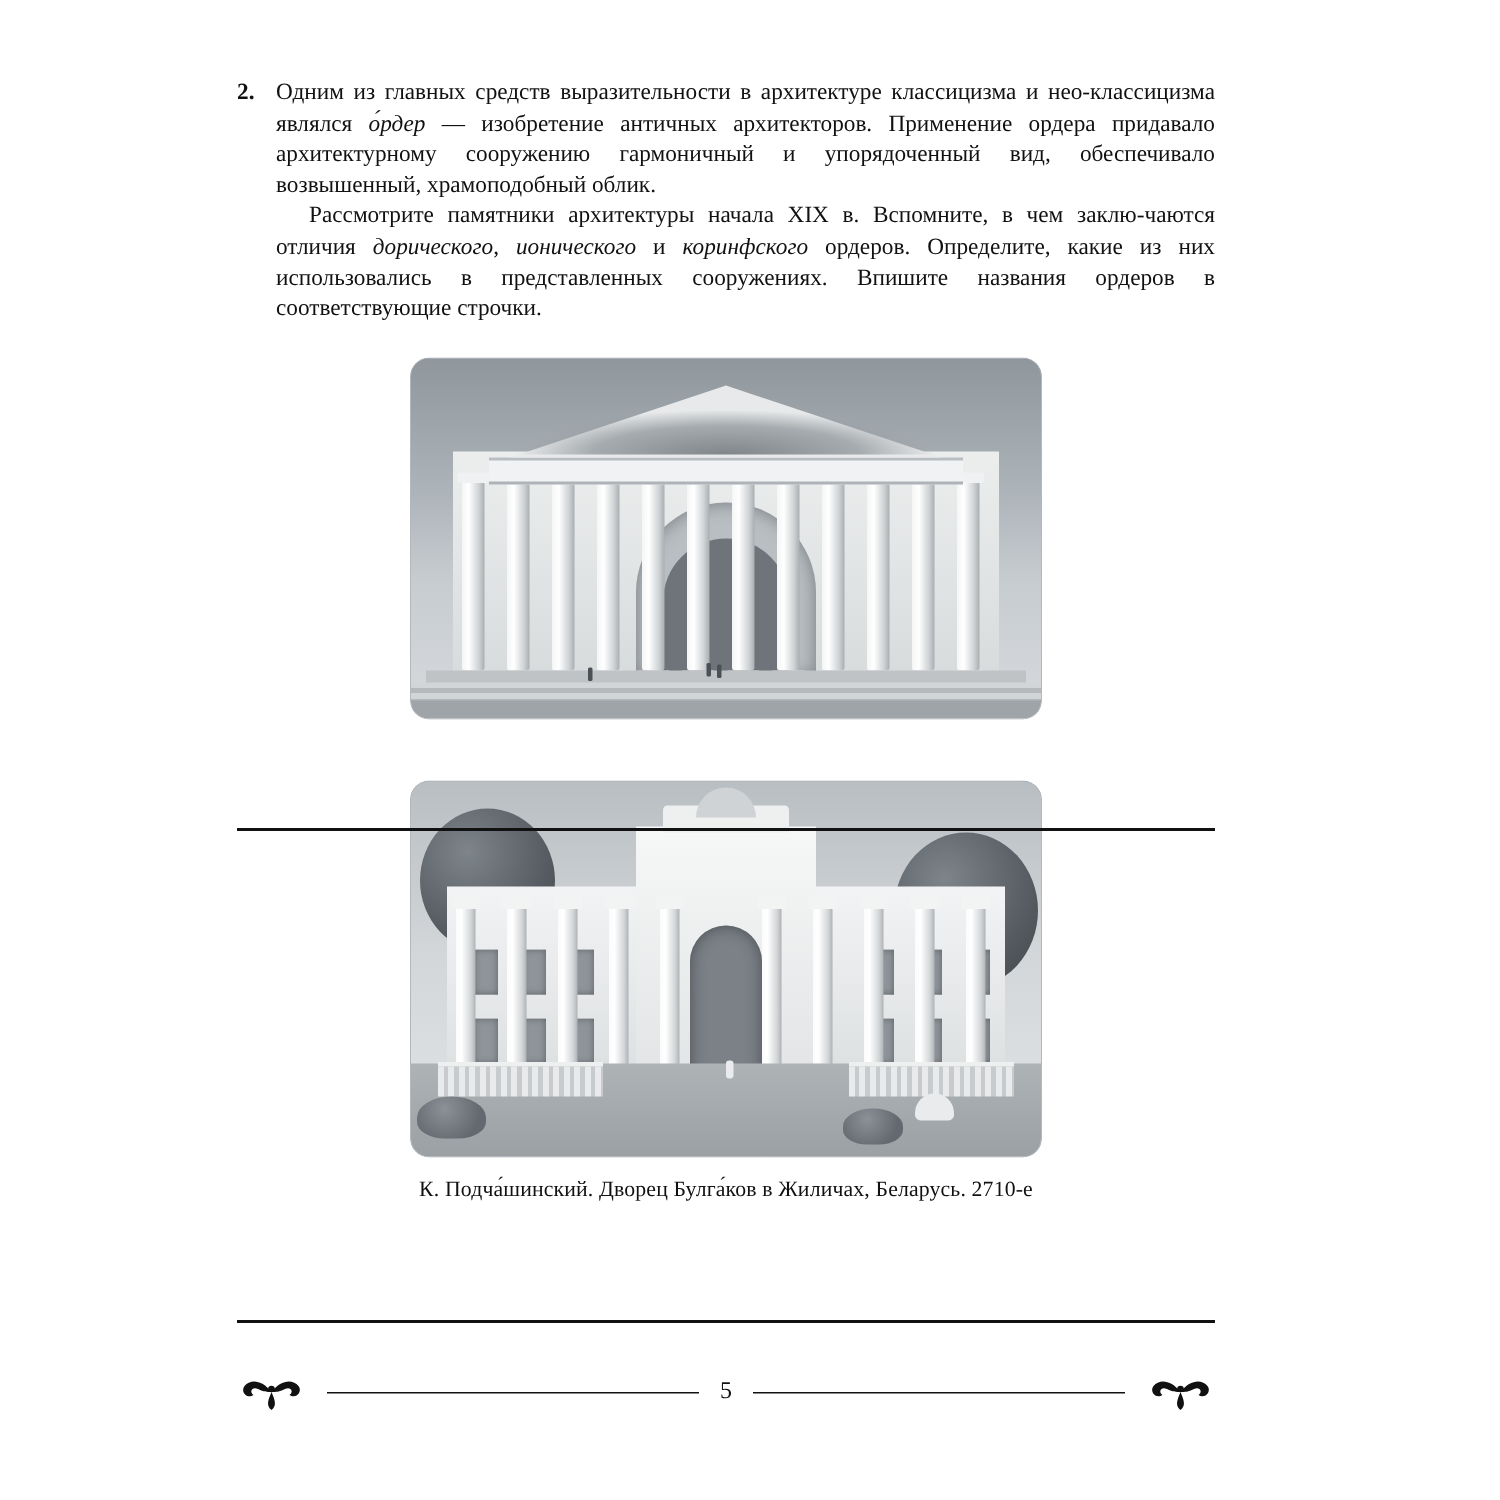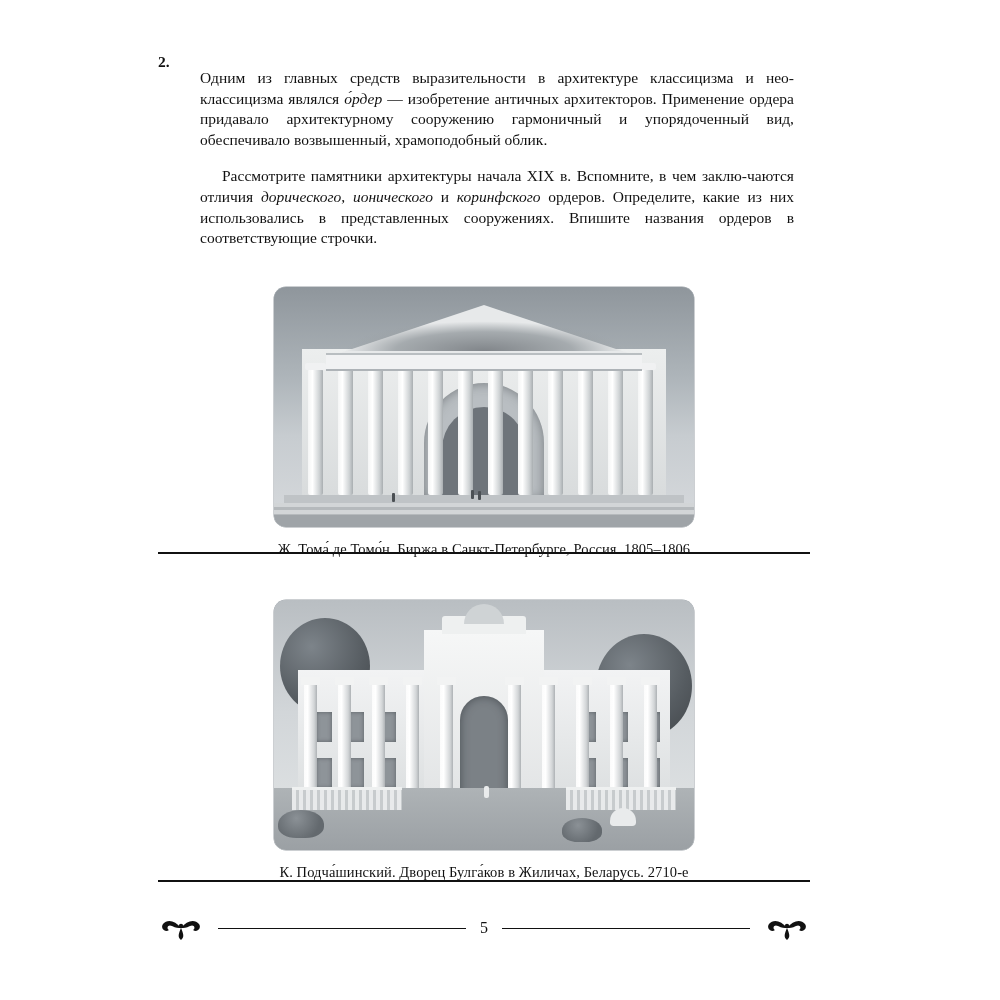--- a/index.html
+++ b/index.html
@@ -41,21 +41,21 @@
   }
   .task-body {
     flex: 1 1 auto;
     font-size: 15.5px;
     line-height: 1.33;
     text-align: justify;
     text-justify: inter-word;
     hyphens: manual;
   }
   .task-body p {
-    margin: 16px;
+    margin: 0;
   }
   .task-body p.indent {
     text-indent: 22px;
   }
   .it { font-style: italic; }
 
   
   .figure {
     margin-top: 22px;
     text-align: center;
@@ -304,21 +304,20 @@
         <div class="b1-pediment-shadow"></div>
 
         <div class="b1-stylobate"></div>
         <div class="b1-steps"></div>
         <div class="b1-plaza"></div>
 
         <div class="fig-person" style="left:197px; top:203px;"></div>
         <div class="fig-person" style="left:204px; top:204px;"></div>
         <div class="fig-person" style="left:118px; top:206px;"></div>
       </div>
-      <div class="caption">Ж. Тома́ де Томо́н. Биржа в Санкт-Петербурге, Россия. 1805–1806</div>
     </div>
 
     <div class="figure" style="margin-top:42px">
       <div class="photo-frame tall">
         <div class="sky2"></div>
 
         <div class="tree" style="left:6px; top:18px; width:90px; height:96px;"></div>
         <div class="tree" style="right:2px; top:34px; width:96px; height:104px;"></div>
 
         <div class="b2-wing left"></div>

